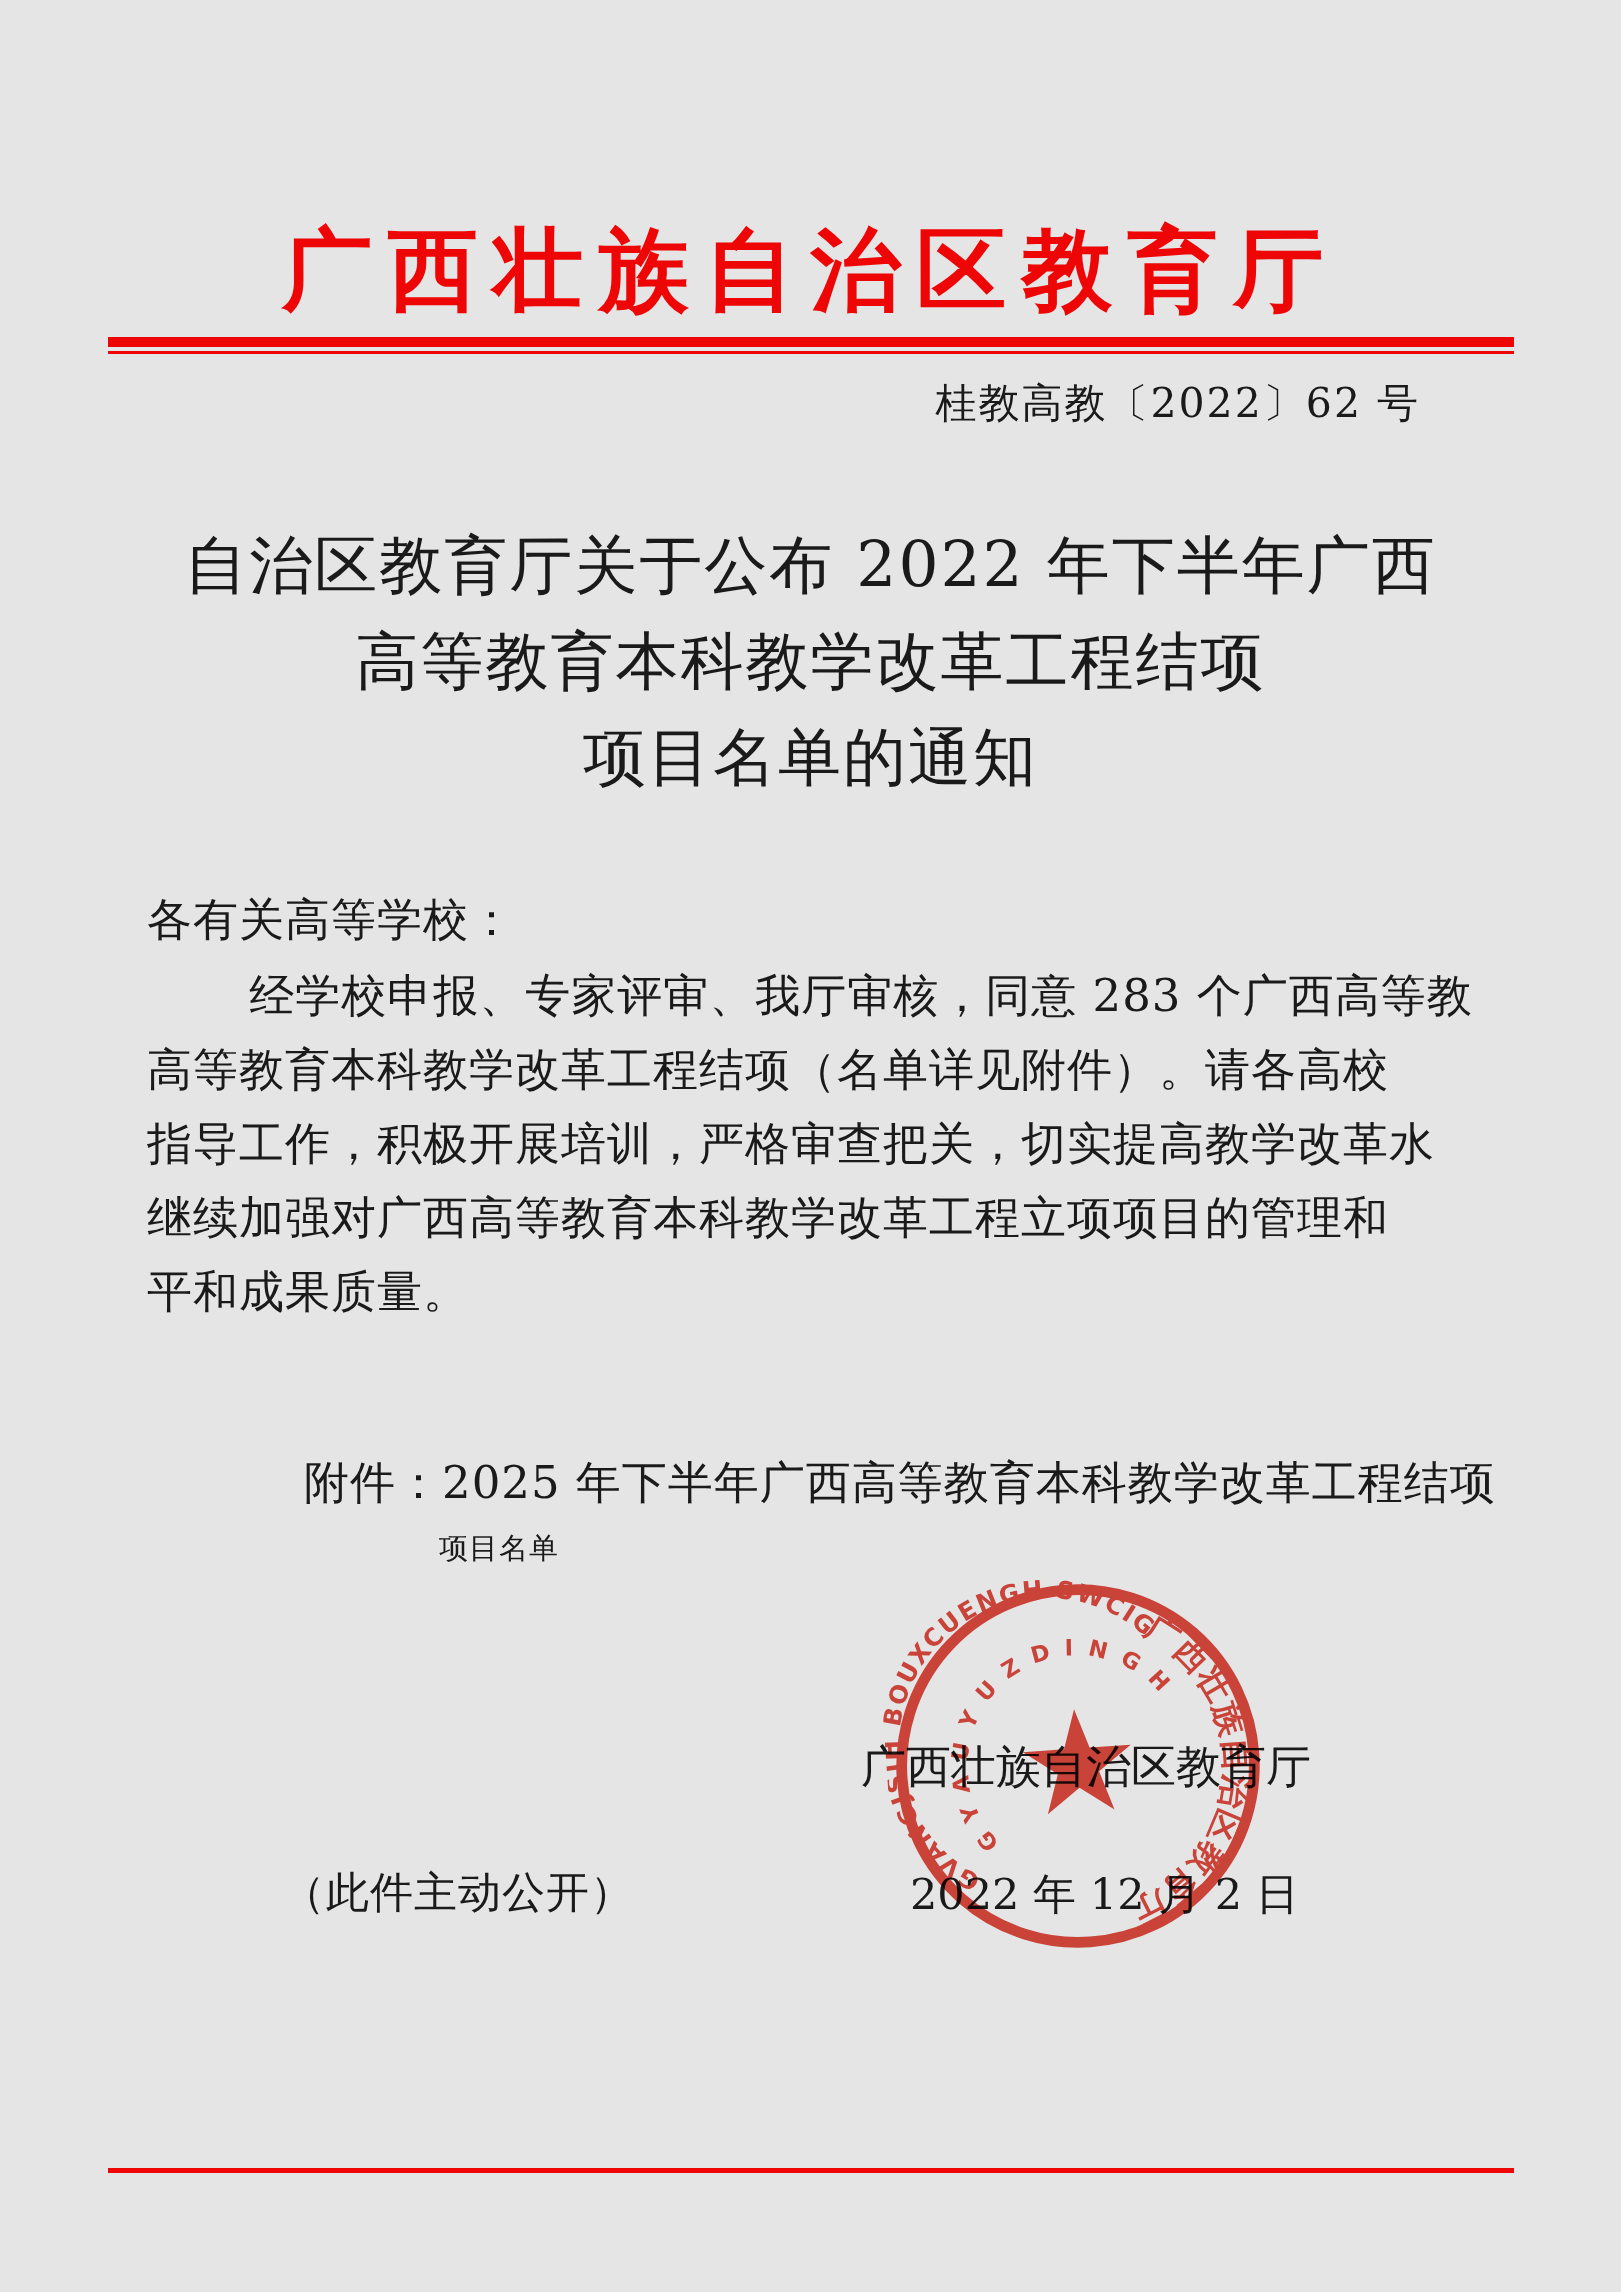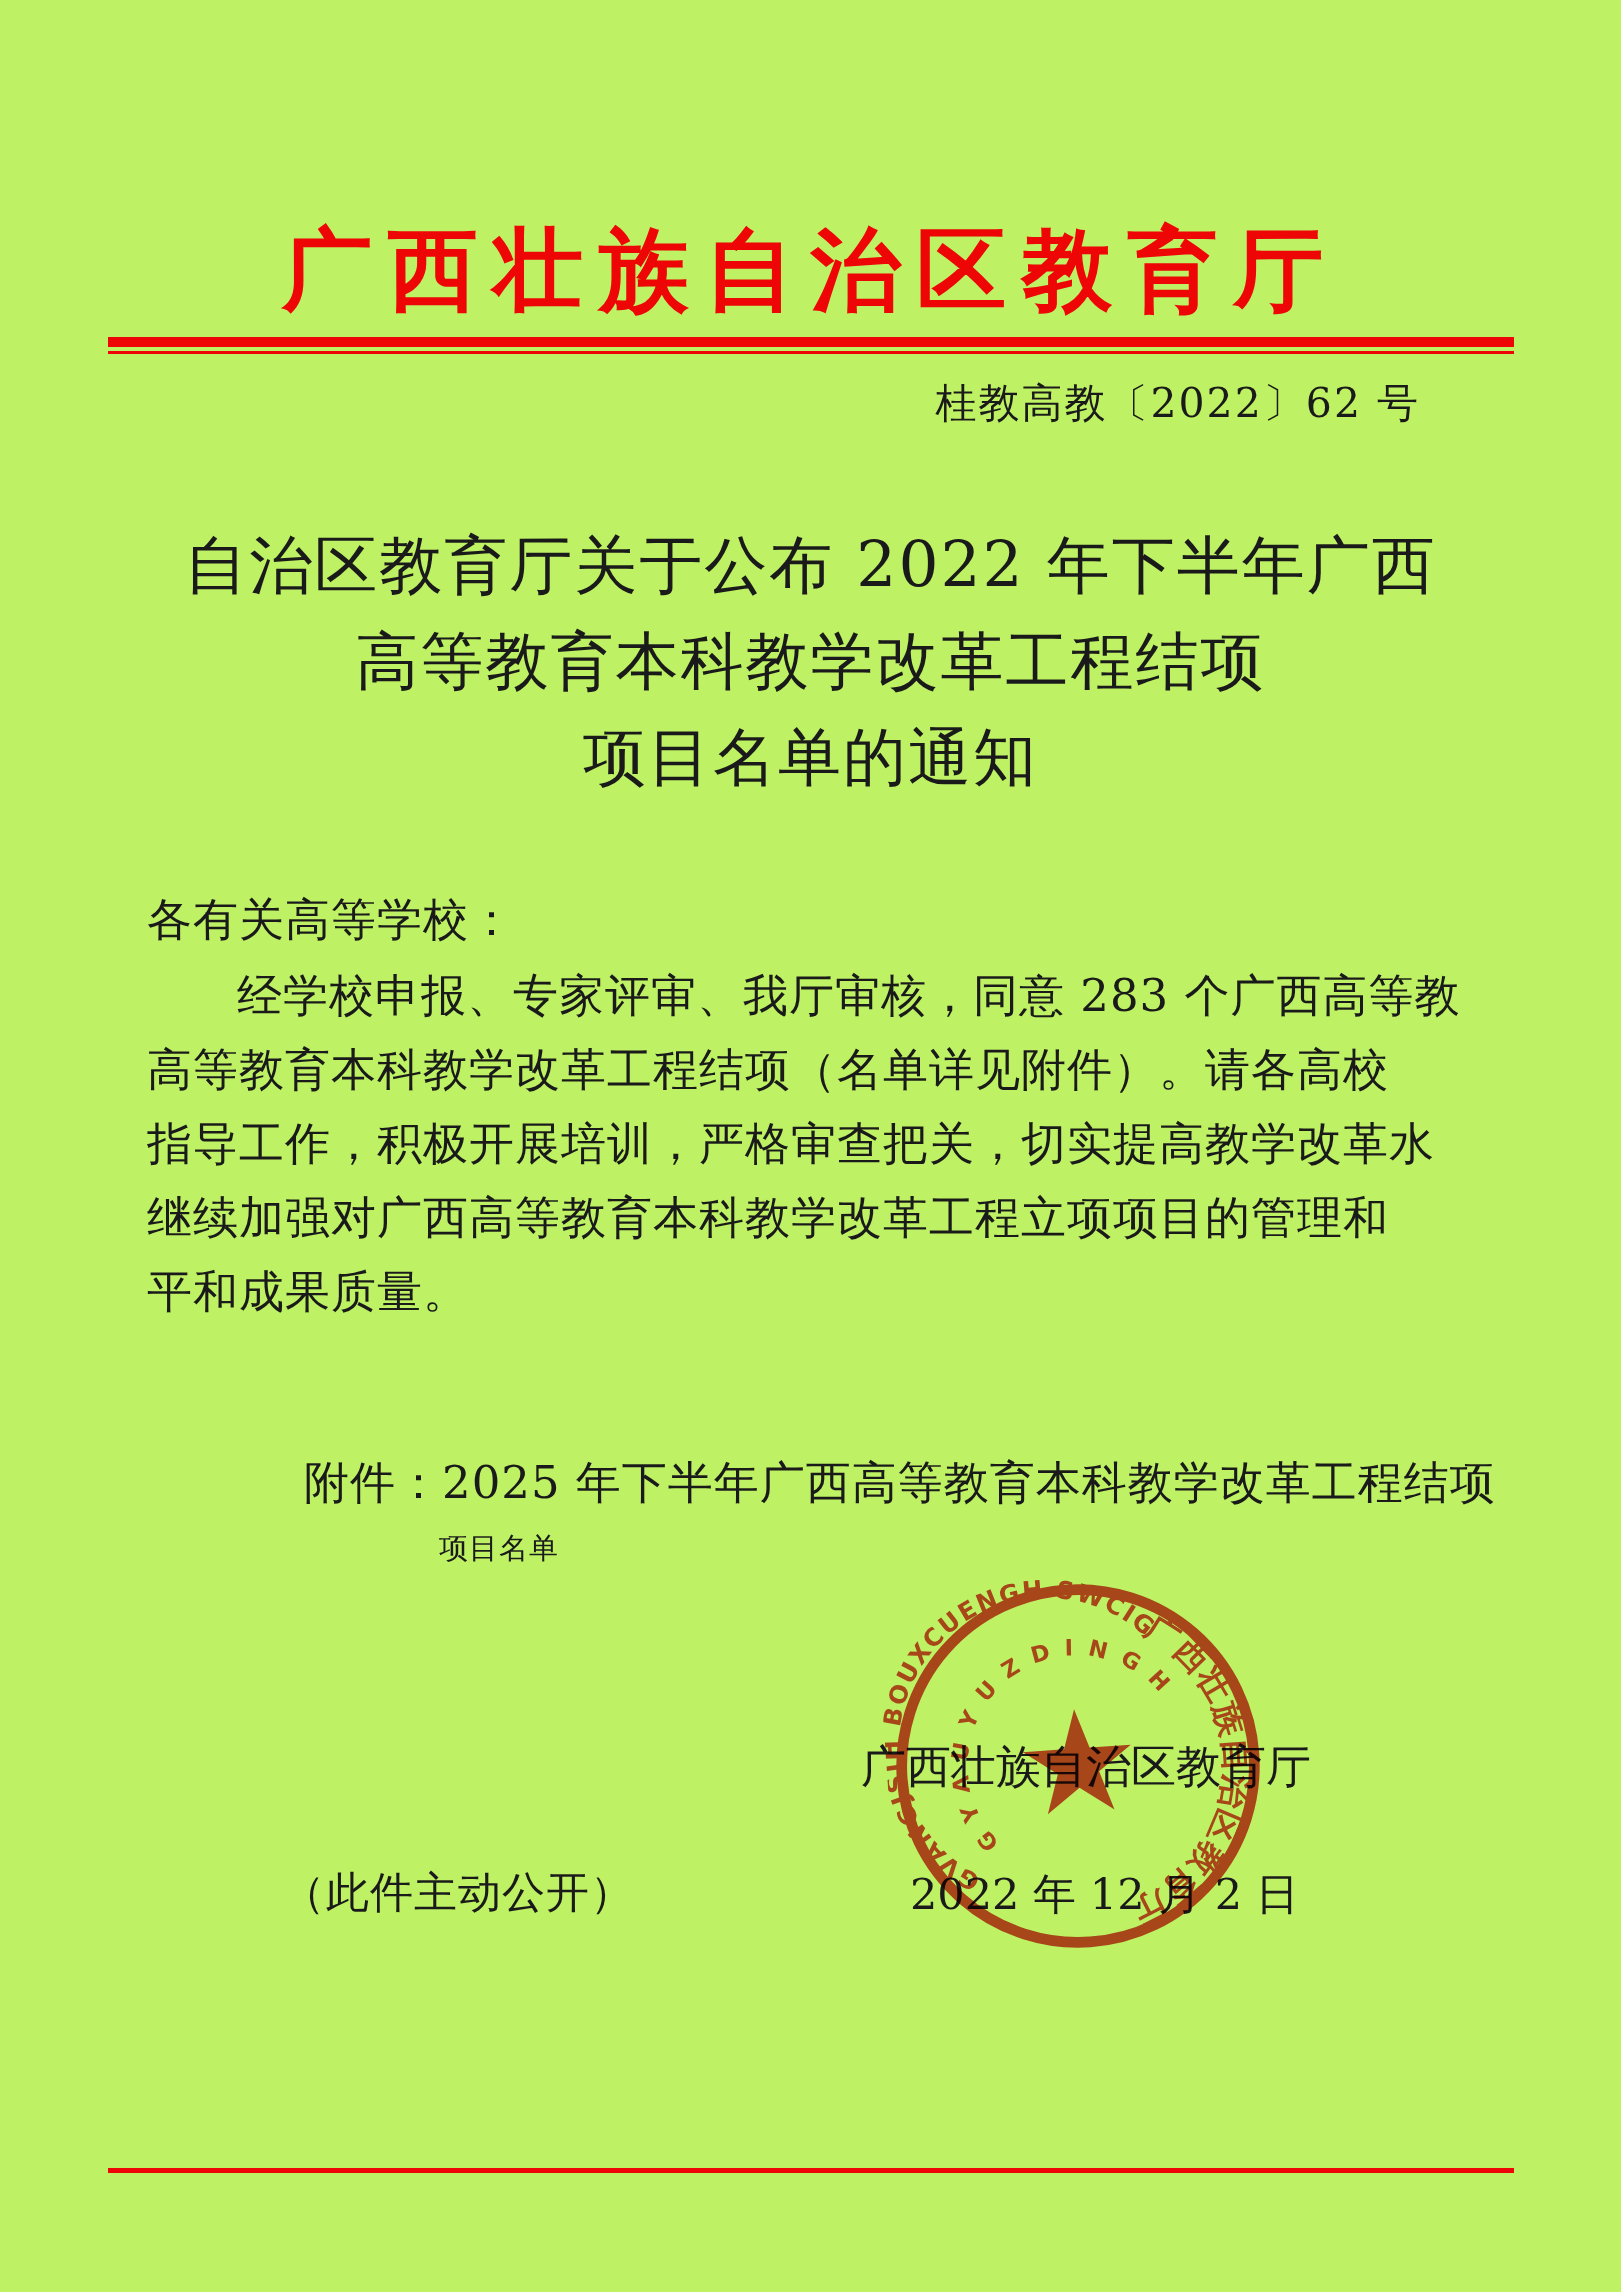--- a/index.html
+++ b/index.html
@@ -1,19 +1,19 @@
 <!DOCTYPE html>
 <html><head>
 <meta charset="utf-8">
 <style>
   html,body { margin:0; padding:0; background:#ffffff; }
   .page {
     position:relative;
     width:1621px; height:2293px;
-    background:#bef264;
+    background:#e5e5e5;
     font-family:"DejaVu Serif","Liberation Serif",serif;
     color:#1a1a1a;
     overflow:hidden;
   }
   
   .agency-header {
     position:absolute; top:222px; left:0; width:100%;
     text-align:center;
     font-size:90px; font-weight:700; line-height:1.05;
     color:#ee0505; letter-spacing:15.7px; white-space:nowrap;
@@ -39,21 +39,21 @@
   
   .salutation {
     position:absolute; left:147px; top:890px;
     font-size:45px; letter-spacing:1px;
   }
   .body-block {
     position:absolute; left:147px; top:959px; width:1338px;
     font-size:45px; line-height:74px; letter-spacing:1px;
   }
   .body-block .line { white-space:nowrap; }
-  .body-block .indent { text-indent:2em; }
+  .body-block .indent { text-indent:2em;text-align:center; }
   .attachment-line1 {
     position:absolute; left:304px; top:1453px;
     font-size:45px; letter-spacing:1px; white-space:nowrap;
   }
   .attachment-line2 {
     position:absolute; left:439px; top:1529px;
     font-size:29px; letter-spacing:1px; white-space:nowrap;
   }
   
   .signer {

